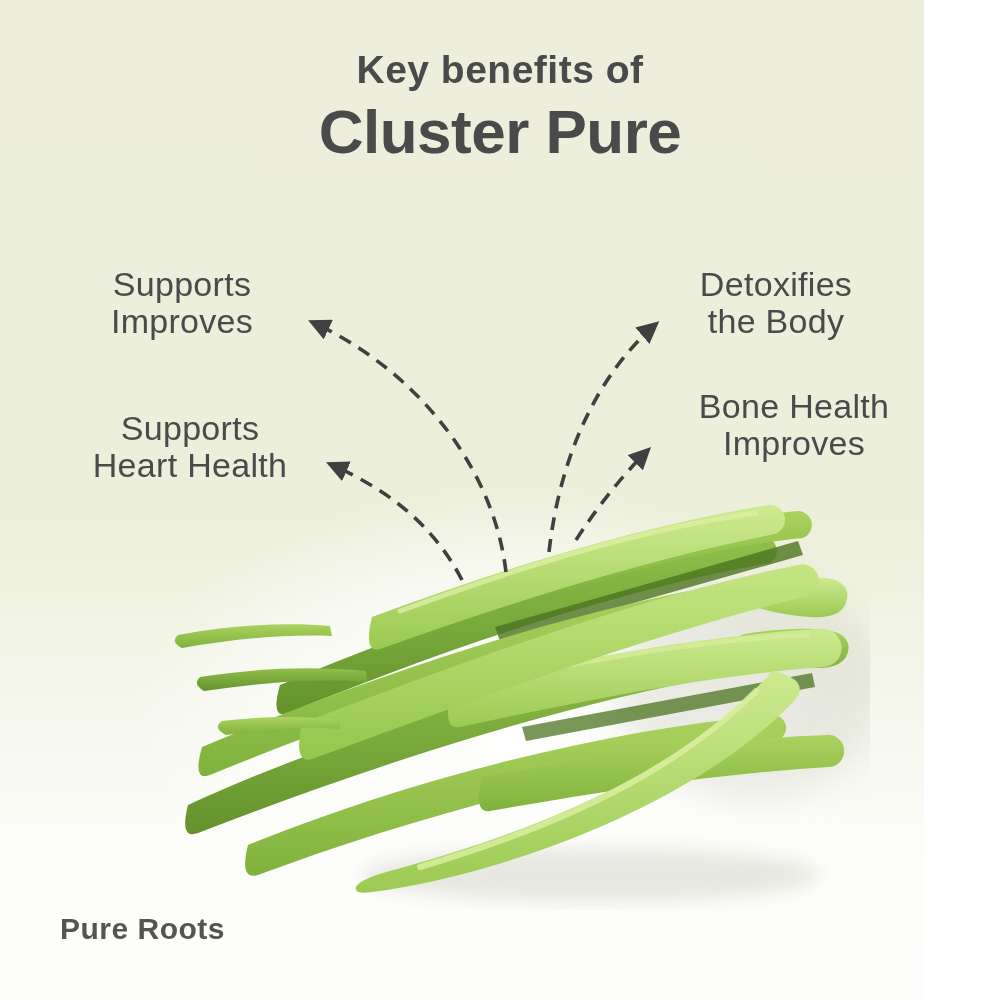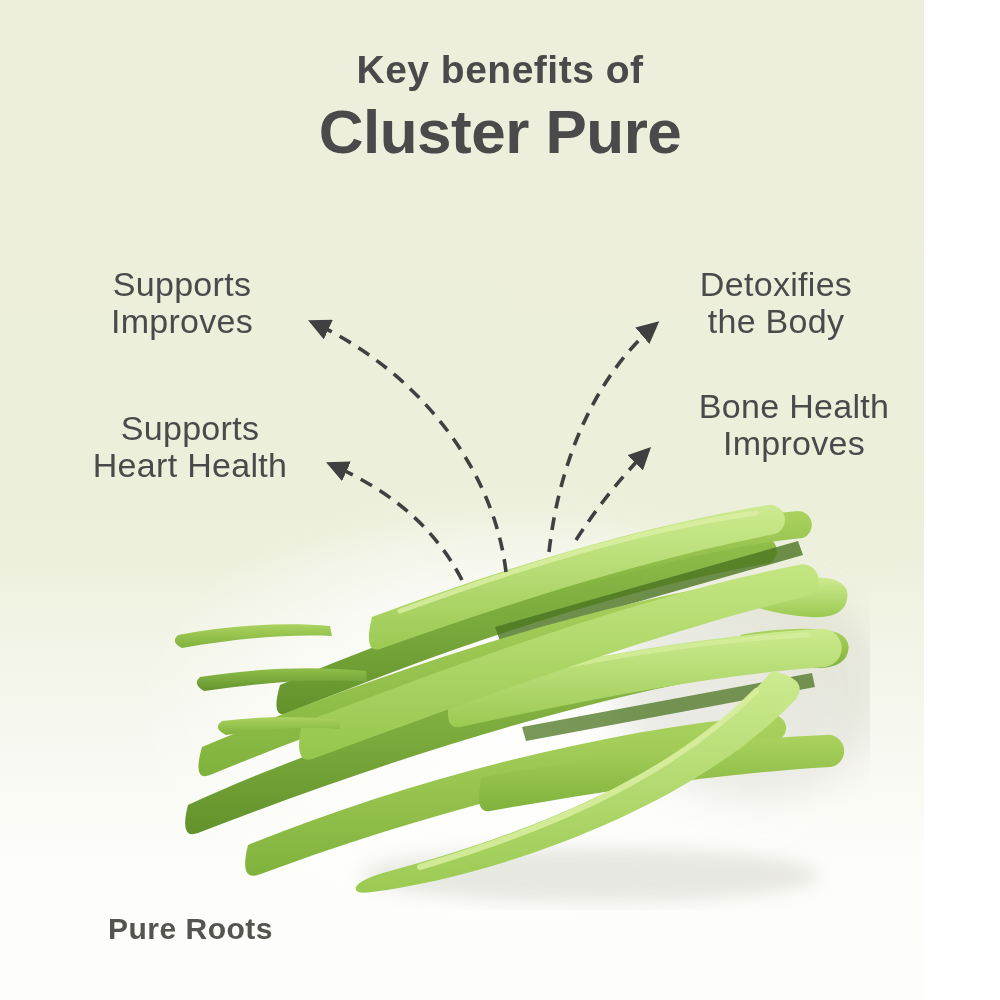--- a/index.html
+++ b/index.html
@@ -21,21 +21,21 @@
     font-size:34px;font-weight:400;color:#4a4a4a;line-height:1.1;
     letter-spacing:.3px;
   }
   .benefit span{display:block;}
   .b-digestion{left:20px;top:266px;}
   .b-detox{left:614px;top:266px;}
   .b-heart{left:28px;top:410px;}
   .b-bone{left:632px;top:388px;}
   .brand{
     position:absolute;left:60px;top:912px;
-    font-size:30px;font-weight:700;color:#55554f;letter-spacing:.5px;margin-left:48px;
+    font-size:30px;font-weight:700;color:#55554f;letter-spacing:.5px;
   }
   .glow{
     position:absolute;left:140px;top:490px;width:740px;height:430px;
     background:radial-gradient(ellipse at 50% 55%, rgba(255,255,255,.95) 0%, rgba(255,255,255,.55) 45%, rgba(255,255,255,0) 72%);
   }
   .beans-svg{position:absolute;left:160px;top:475px;width:710px;height:435px;}
   .arrows-svg{position:absolute;left:0;top:0;width:1000px;height:1000px;pointer-events:none;}
 </style>
 </head>
 <body>

